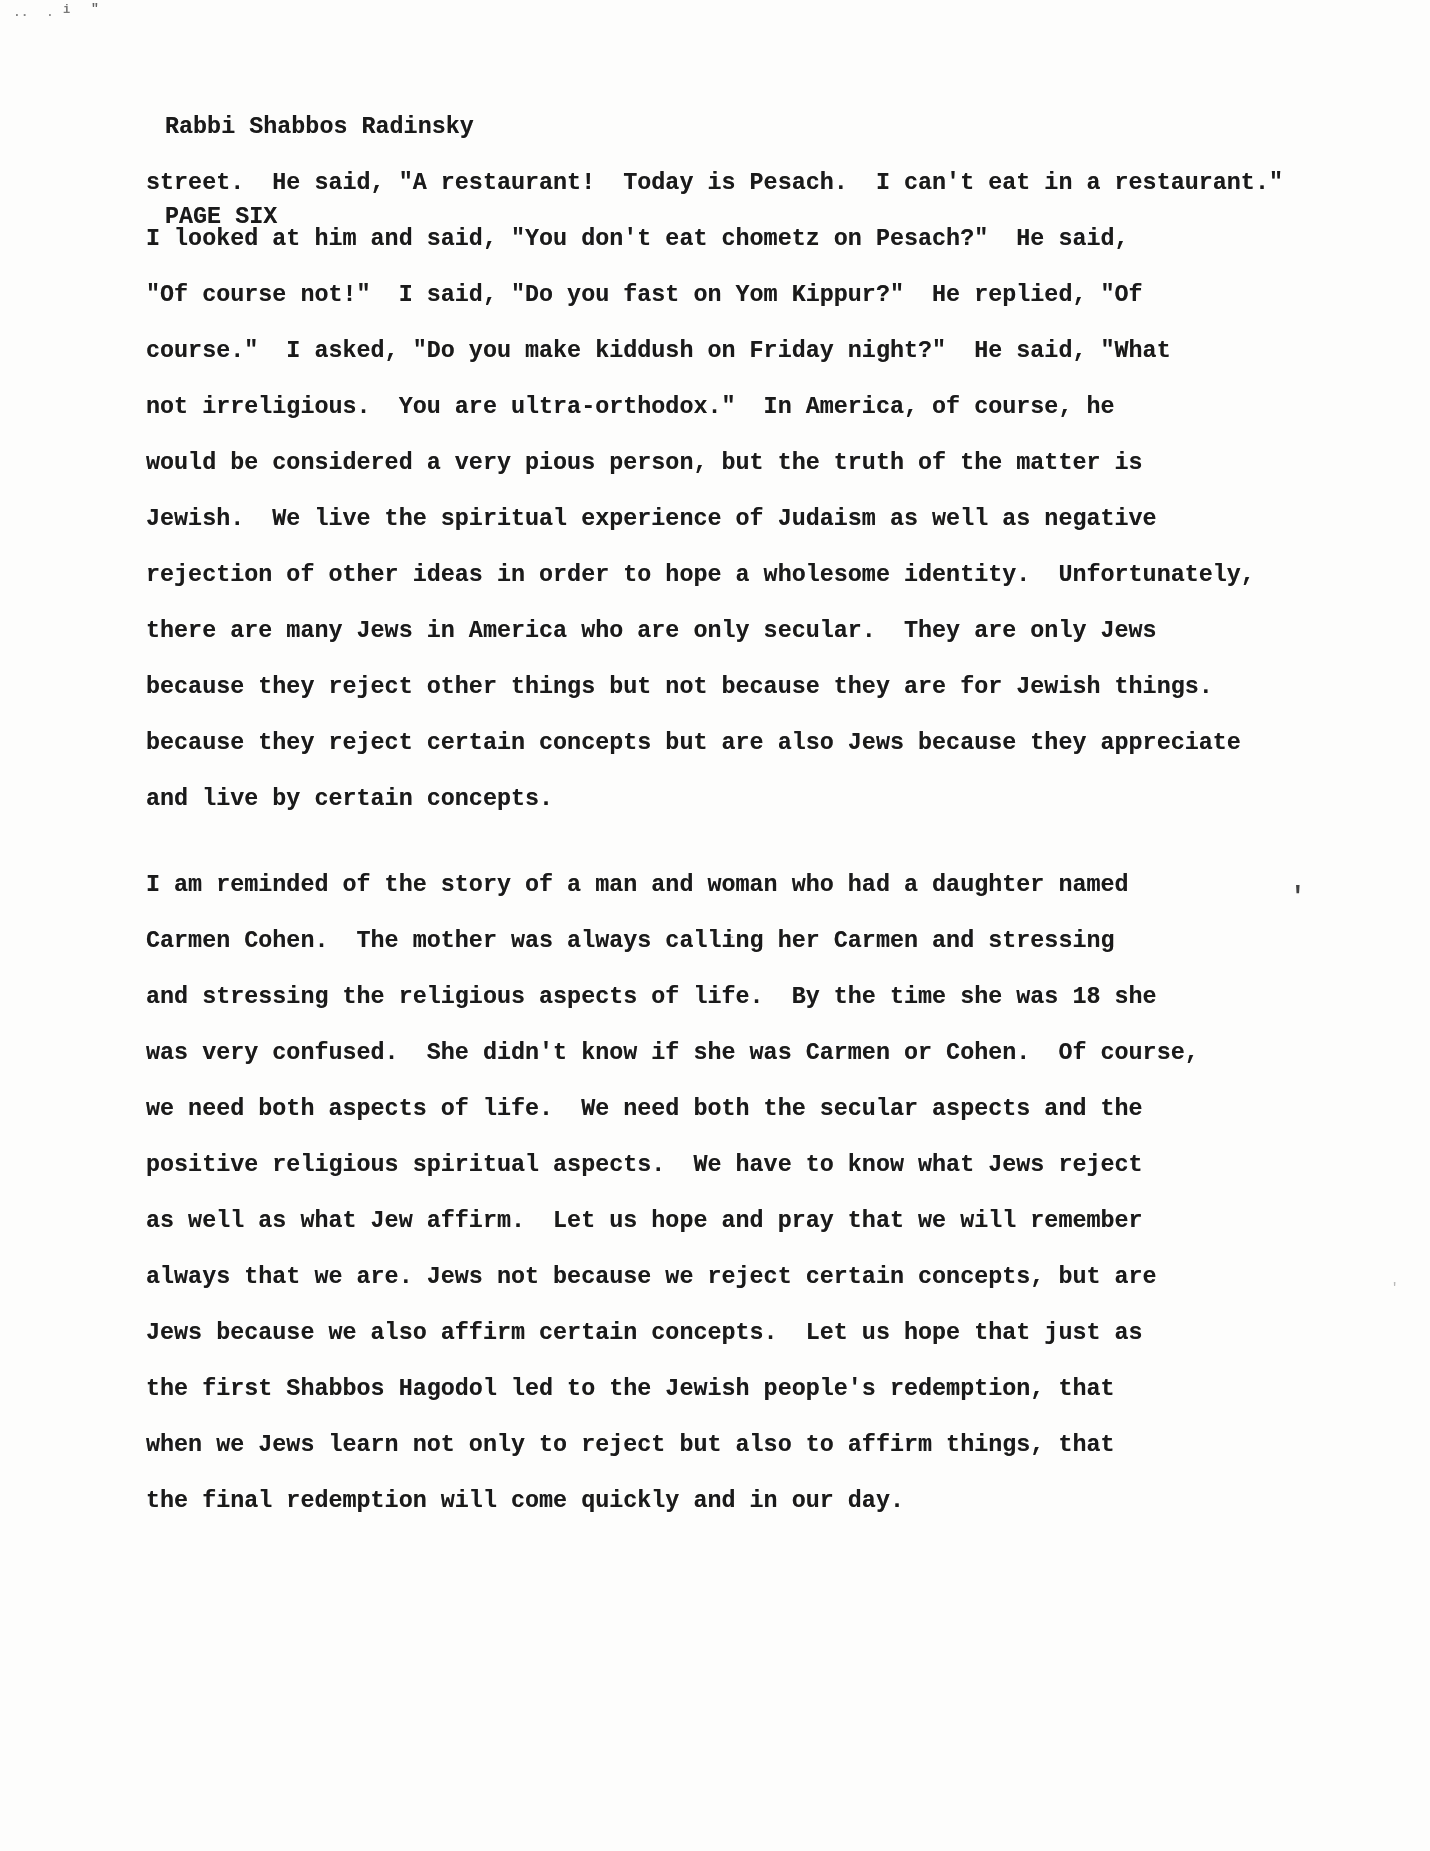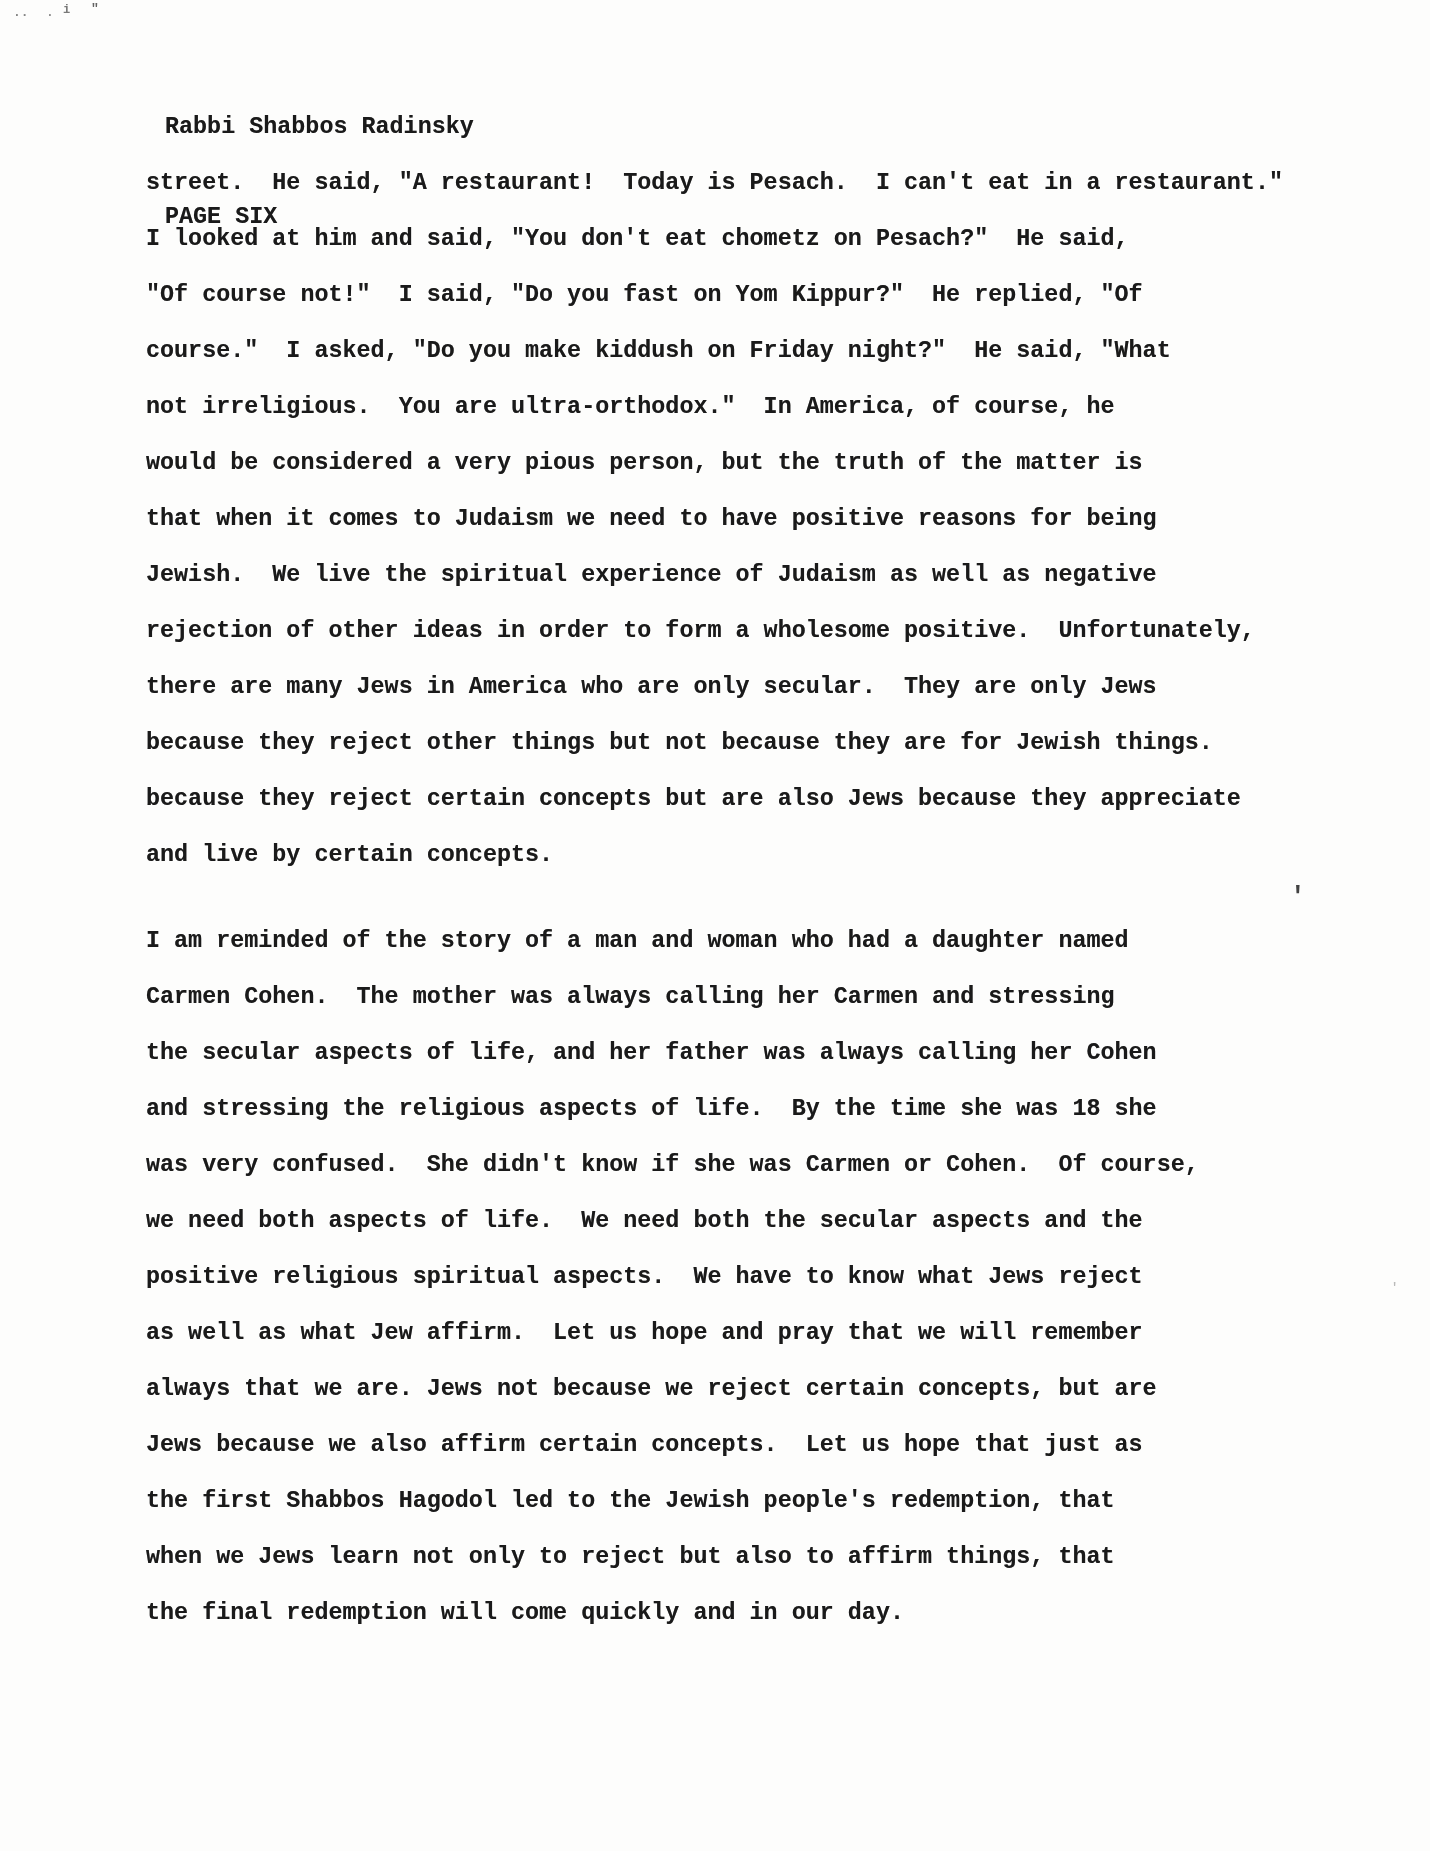--- a/index.html
+++ b/index.html
@@ -54,32 +54,30 @@
   </div>
 
   <div class="body-text" id="body-text">
       <div class="paragraph">
         <div class="line">street.  He said, "A restaurant!  Today is Pesach.  I can't eat in a restaurant."</div>
         <div class="line">I looked at him and said, "You don't eat chometz on Pesach?"  He said,</div>
         <div class="line">"Of course not!"  I said, "Do you fast on Yom Kippur?"  He replied, "Of</div>
         <div class="line">course."  I asked, "Do you make kiddush on Friday night?"  He said, "What</div>
         <div class="line">not irreligious.  You are ultra-orthodox."  In America, of course, he</div>
         <div class="line">would be considered a very pious person, but the truth of the matter is</div>
-        <div class="line">that when it comes to Judaism we need to have positive reasons for being</div>
         <div class="line">Jewish.  We live the spiritual experience of Judaism as well as negative</div>
-        <div class="line">rejection of other ideas in order to form a wholesome positive.  Unfortunately,</div>
+        <div class="line">rejection of other ideas in order to hope a wholesome identity.  Unfortunately,</div>
         <div class="line">there are many Jews in America who are only secular.  They are only Jews</div>
         <div class="line">because they reject other things but not because they are for Jewish things.</div>
         <div class="line">because they reject certain concepts but are also Jews because they appreciate</div>
         <div class="line">and live by certain concepts.</div>
       </div>
       <div class="paragraph">
         <div class="line">I am reminded of the story of a man and woman who had a daughter named</div>
         <div class="line">Carmen Cohen.  The mother was always calling her Carmen and stressing</div>
-        <div class="line">the secular aspects of life, and her father was always calling her Cohen</div>
         <div class="line">and stressing the religious aspects of life.  By the time she was 18 she</div>
         <div class="line">was very confused.  She didn't know if she was Carmen or Cohen.  Of course,</div>
         <div class="line">we need both aspects of life.  We need both the secular aspects and the</div>
         <div class="line">positive religious spiritual aspects.  We have to know what Jews reject</div>
         <div class="line">as well as what Jew affirm.  Let us hope and pray that we will remember</div>
         <div class="line">always that we are. Jews not because we reject certain concepts, but are</div>
         <div class="line">Jews because we also affirm certain concepts.  Let us hope that just as</div>
         <div class="line">the first Shabbos Hagodol led to the Jewish people's redemption, that</div>
         <div class="line">when we Jews learn not only to reject but also to affirm things, that</div>
         <div class="line">the final redemption will come quickly and in our day.</div>

